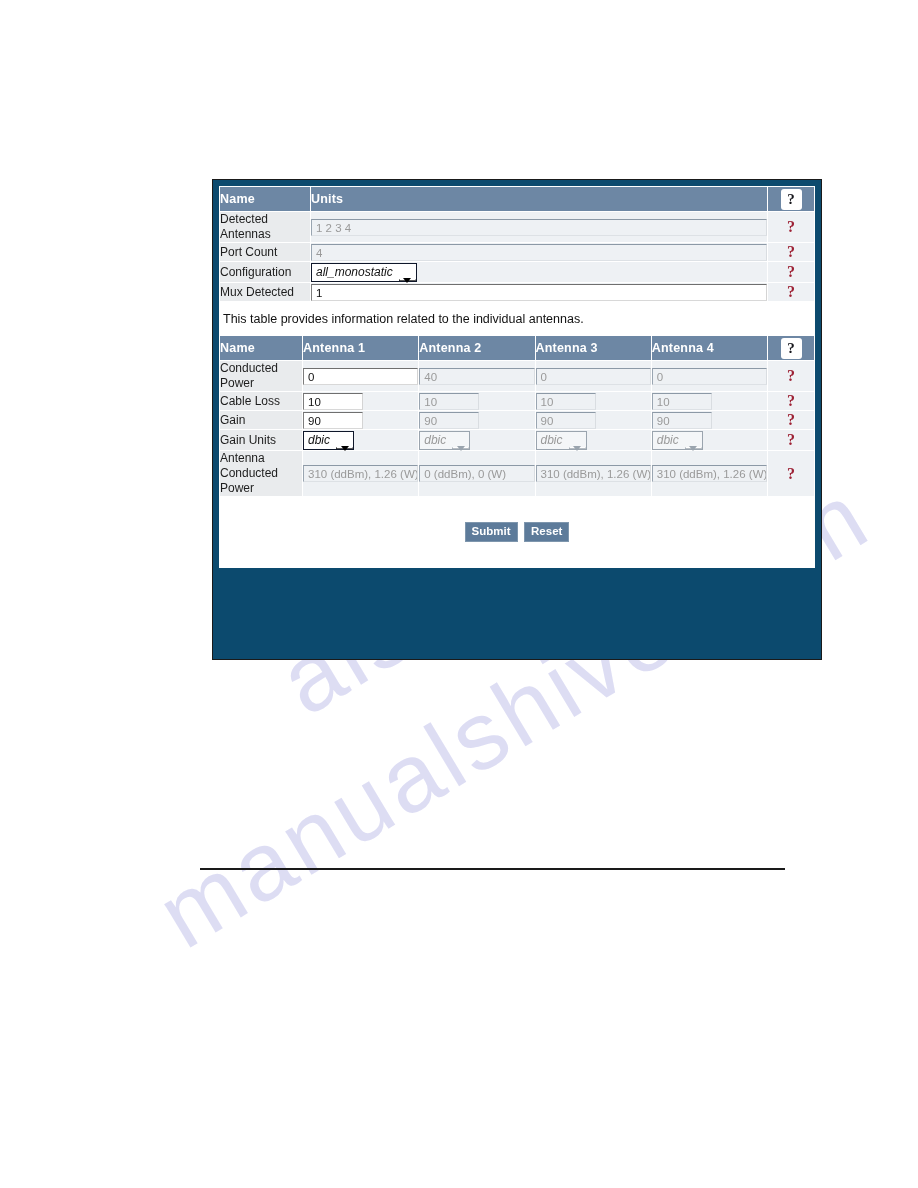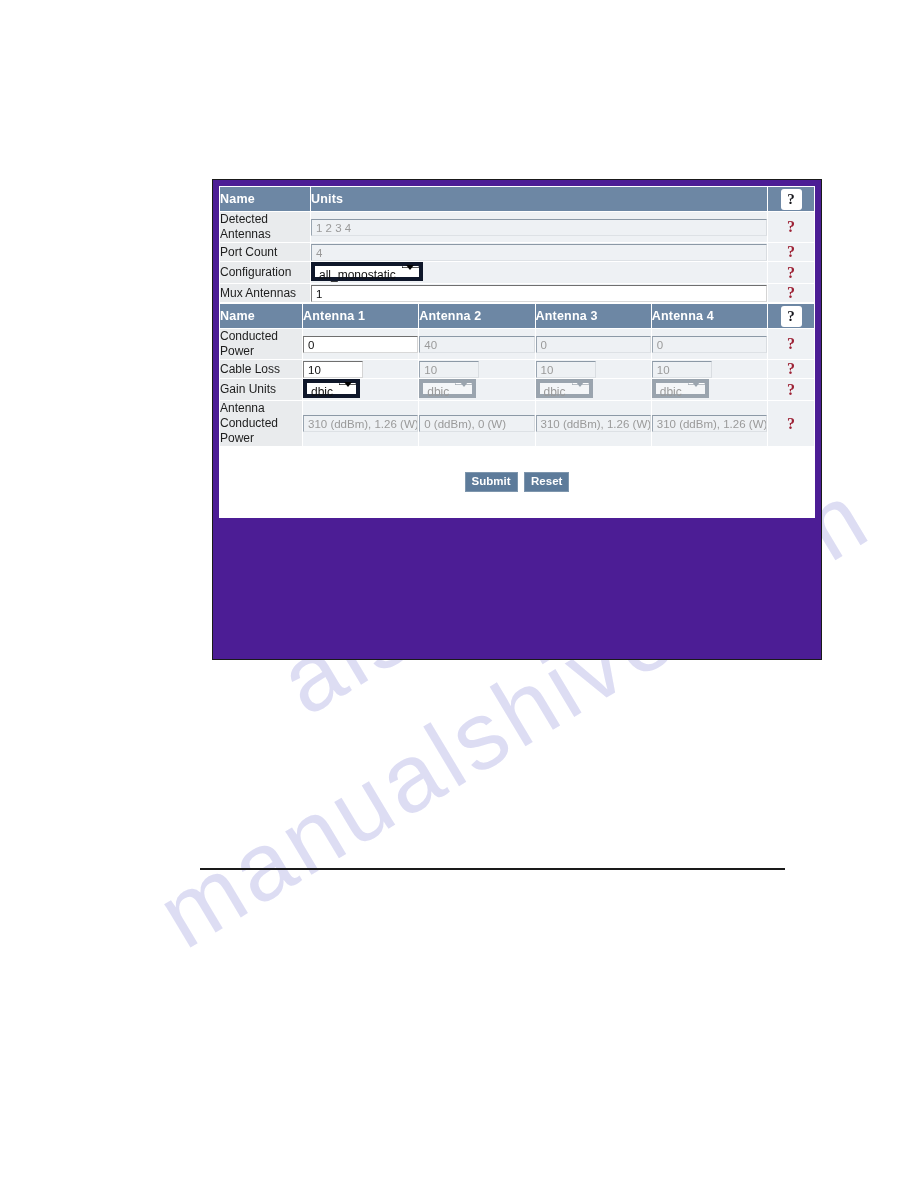--- a/index.html
+++ b/index.html
@@ -34,21 +34,21 @@
   }
   .wm1 { left: -10px;  top: 330px; }
   .wm2 { left: 300px;  top: 110px; }
   .wm3 { left: 150px;  top: 235px; font-size: 90px; }
 
   
   .panel {
     position: absolute;
     left: 212px; top: 179px;
     width: 610px; height: 481px;
-    background: #4c1d95;
+    background: #0c4a6e;
     border: 1px solid #1a1a1a;
     padding: 6px 6px 0 6px;
     z-index: 2;
   }
 
   
   table.grid {
     width: 100%;
     border-collapse: separate;
     border-spacing: 1px;
@@ -129,26 +129,27 @@
   }
   .inp.dis {
     background: #eef1f4;
     color: #9a9a9a;
     border-color: #8c99a6 #d9dde1 #dde1e5 #99a5b1;
   }
 
   
   .sel {
     display: inline-flex;
-    align-items: flex-start;
+    align-items: flex-end;
     height: 19px;
-    border: 4px solid #0f172a;
+    border: 1px solid #0f172a;
     background: #ffffff;
     font-size: 12px;
     color: #111;
+    font-style: italic;
   }
   .sel .seltext {
     padding: 1px 6px 0 4px;
     line-height: 17px;
     white-space: nowrap;
   }
   .sel .arrowbtn {
     width: 17px;
     background: #d4d0c8;
     border-left: 1px solid #000;
@@ -262,32 +263,33 @@
             <span class="arrowbtn"></span>
           </span>
         </td>
         <td class="helpcell">
           <span class="help-q">?</span>
         </td>
       </tr>
 
       <tr>
         <td class="namecell">
-          <span>Mux Antennas</span>
+          <span>Mux Detected</span>
         </td>
         <td class="valcell">
           <div class="inp">1</div>
         </td>
         <td class="helpcell">
           <span class="help-q">?</span>
         </td>
       </tr>
     </tbody>
       </table>
 
+    <div class="desc">This table provides information related to the individual antennas.</div>
 
     <table class="grid">
       <colgroup>
         <col style="width:82px">
           <col>
           <col>
           <col>
           <col>
           <col style="width:46px">
       </colgroup>
@@ -333,20 +335,37 @@
         <td class="valcell">
           <div class="inp dis" style="width:60px">10</div>
             </td>
         <td class="valcell">
           <div class="inp dis" style="width:60px">10</div>
             </td>
         <td class="helpcell">
           <span class="help-q">?</span></td>
       </tr>
 
+      <tr>
+        <td class="namecell">Gain</td>
+        <td class="valcell">
+          <div class="inp" style="width:60px">90</div>
+            </td>
+        <td class="valcell">
+          <div class="inp dis" style="width:60px">90</div>
+            </td>
+        <td class="valcell">
+          <div class="inp dis" style="width:60px">90</div>
+            </td>
+        <td class="valcell">
+          <div class="inp dis" style="width:60px">90</div>
+            </td>
+        <td class="helpcell">
+          <span class="help-q">?</span></td>
+      </tr>
 
       <tr>
         <td class="namecell">Gain Units</td>
         <td class="valcell">
           <span class="sel">
             <span class="seltext">dbic</span>
             <span class="arrowbtn"></span>
               </span></td>
         <td class="valcell">
           <span class="sel dis">

